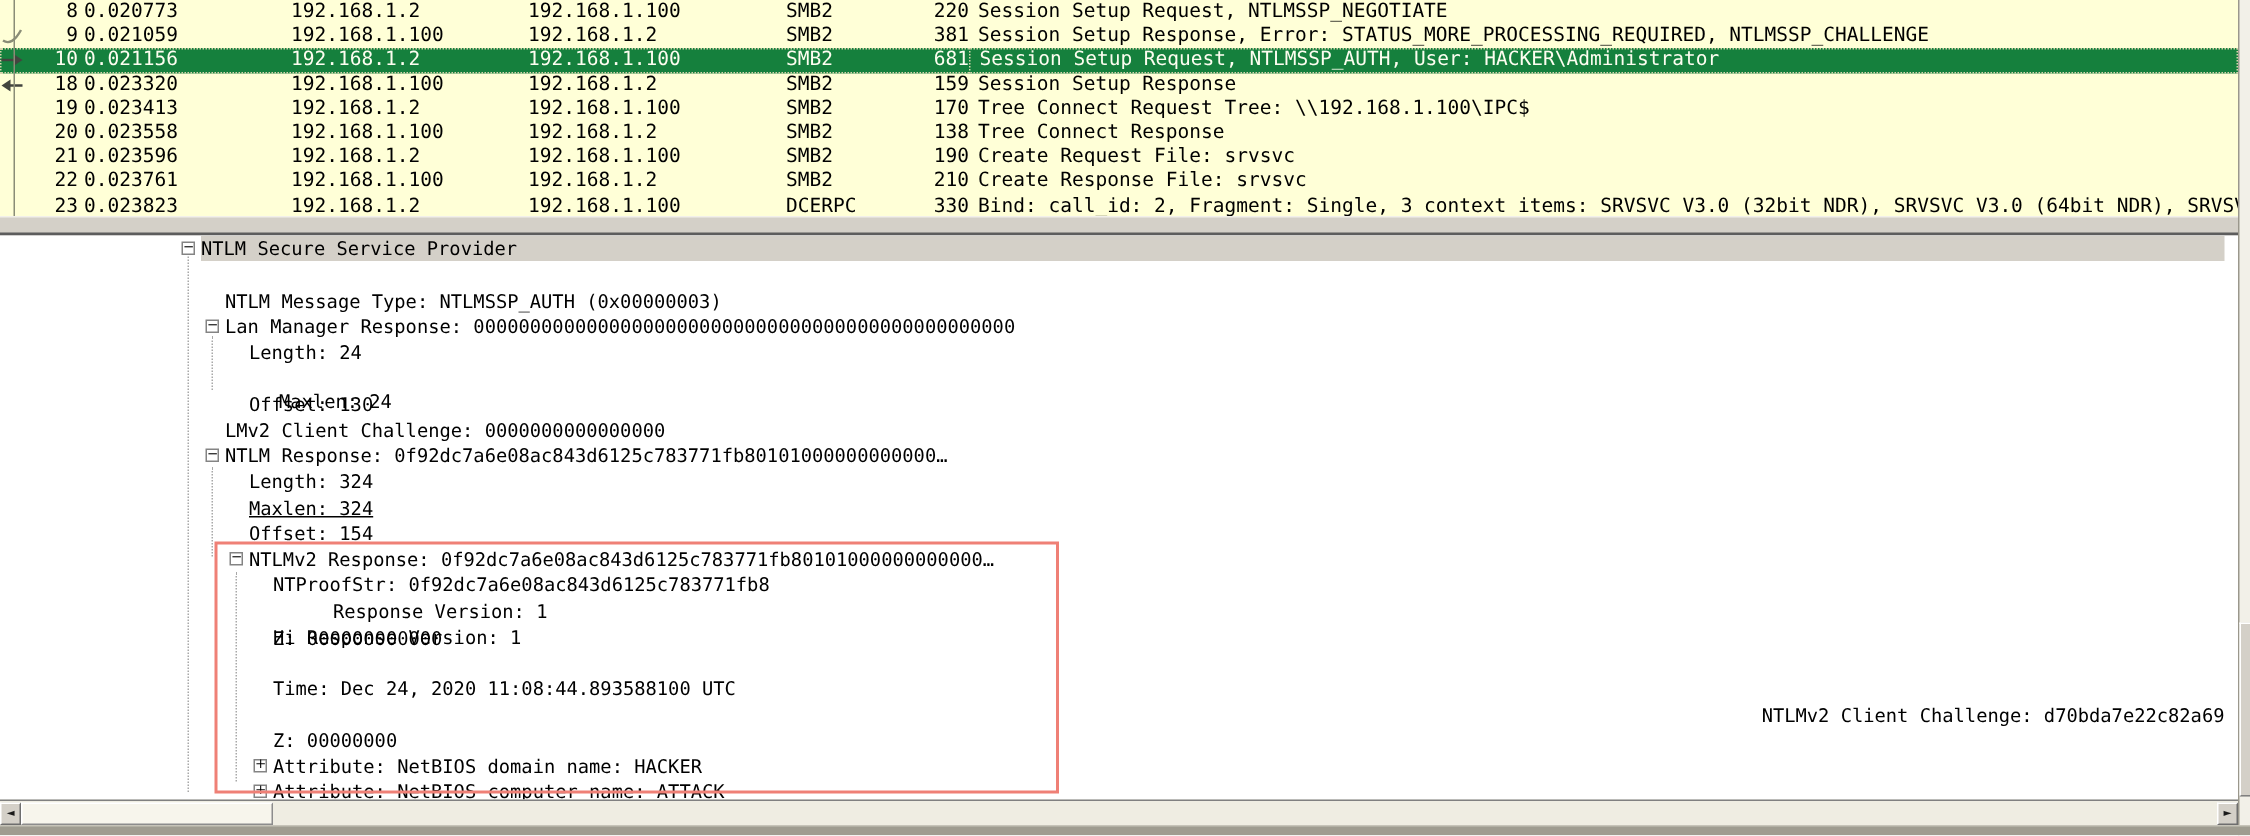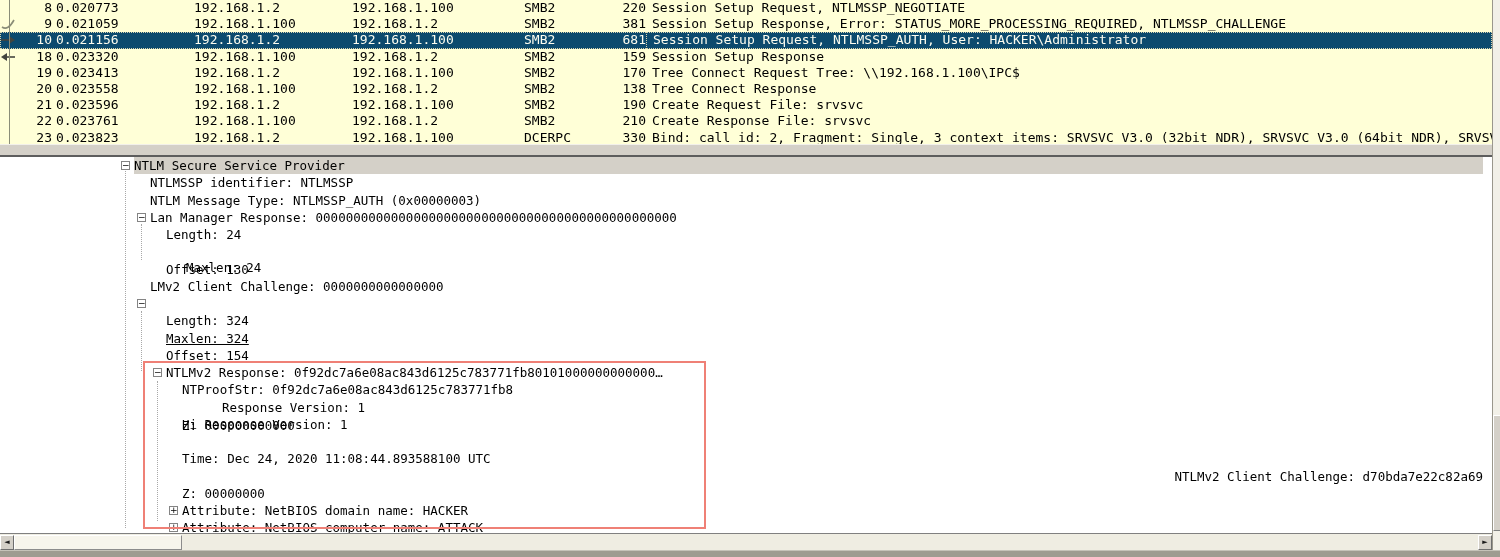--- a/index.html
+++ b/index.html
@@ -4,21 +4,21 @@
 <style>
   html,body{margin:0;padding:0;background:#fff;}
   #screen{position:relative;width:1500px;height:557px;overflow:hidden;
           font-family:"DejaVu Sans Mono","Liberation Mono",monospace;background:#fff;}
 
   
   #packet-list{position:absolute;left:0;top:0;width:1492px;height:144px;overflow:hidden;
                background:#ffffd7;}
   .prow{position:relative;display:flex;align-items:center;height:16.2px;
         font-size:13px;line-height:16.2px;color:#000;white-space:pre;}
-  .prow.sel{background:#0c4a6e;color:#fdfdf0;outline:1px dotted #d8d4ae;outline-offset:-1px;}
+  .prow.sel{background:#15803d;color:#fdfdf0;outline:1px dotted #d8d4ae;outline-offset:-1px;}
   .c-gutter{width:26px;flex:0 0 26px;height:100%;position:relative;}
   .c-no{width:26px;flex:0 0 26px;text-align:right;}
   .c-time{width:138px;flex:0 0 138px;padding-left:4px;}
   .c-src{width:158px;flex:0 0 158px;}
   .c-dst{width:172px;flex:0 0 172px;}
   .c-proto{width:96px;flex:0 0 96px;}
   .c-len{width:26px;flex:0 0 26px;text-align:right;}
   .c-info{flex:1;padding-left:6px;overflow:hidden;}
   .prow.sel .c-info{border-left:1px dotted #d8d4ae;}
   #conv-line{position:absolute;left:9px;top:0;width:0;height:144px;
@@ -93,28 +93,28 @@
     </div>
 
   <div id="splitter"></div>
 
   <div id="detail-pane">
     <div class="guide" style="left:125px;top:14px;height:357px;"></div>
     <div class="guide" style="left:141px;top:67px;height:36px;"></div>
     <div class="guide" style="left:141px;top:154px;height:60px;"></div>
     <div class="guide" style="left:157px;top:224px;height:140px;"></div>
   <div class="trow sel" style="top: 0px;"><span class="t-indent" style="width: 121px;"></span><span class="t-exp"><span class="box">−</span></span><span class="t-label">NTLM Secure Service Provider</span></div>
-      <div class="trow" style="top: 17.25px;"><span class="t-indent" style="width: 150px;"></span><span class="t-label">NTLMSSP identifier: NTLMSSP</span></div>
+      <div class="trow" style="top: 17.25px;"><span class="t-indent" style="width: 150px;"></span></div>
       <div class="trow" style="top: 34.5px;"><span class="t-indent" style="width: 150px;"></span><span class="t-label">NTLM Message Type: NTLMSSP_AUTH (0x00000003)</span></div>
       <div class="trow" style="top: 51.75px;"><span class="t-indent" style="width: 137px;"></span><span class="t-exp"><span class="box">−</span></span><span class="t-label">Lan Manager Response: 000000000000000000000000000000000000000000000000</span></div>
       <div class="trow" style="top: 69px;"><span class="t-indent" style="width: 166px;"></span><span class="t-label">Length: 24</span></div>
       <div class="trow" style="top: 102px; margin-left: 20px;"><span class="t-indent" style="width: 166px;"></span><span class="t-label">Maxlen: 24</span></div>
       <div class="trow" style="top: 103.5px;"><span class="t-indent" style="width: 166px;"></span><span class="t-label">Offset: 130</span></div>
       <div class="trow" style="top: 120.75px;"><span class="t-indent" style="width: 150px;"></span><span class="t-label">LMv2 Client Challenge: 0000000000000000</span></div>
-      <div class="trow" style="top: 138px;"><span class="t-indent" style="width: 137px;"></span><span class="t-exp"><span class="box">−</span></span></div>
+      <div class="trow" style="top: 138px;"><span class="t-indent" style="width: 137px;"></span><span class="t-exp"><span class="box">−</span></span><span class="t-label">NTLM Response: 0f92dc7a6e08ac843d6125c783771fb80101000000000000…</span></div>
       <div class="trow" style="top: 155.25px;"><span class="t-indent" style="width: 166px;"></span><span class="t-label">Length: 324</span></div>
       <div class="trow" style="top: 172.5px; text-decoration: underline;"><span class="t-indent" style="width: 166px;"></span><span class="t-label">Maxlen: 324</span></div>
       <div class="trow" style="top: 189.75px;"><span class="t-indent" style="width: 166px;"></span><span class="t-label">Offset: 154</span></div>
       <div class="trow" style="top: 207px;"><span class="t-indent" style="width: 153px;"></span><span class="t-exp"><span class="box">−</span></span><span class="t-label">NTLMv2 Response: 0f92dc7a6e08ac843d6125c783771fb80101000000000000…</span></div>
       <div class="trow" style="top: 224.25px;"><span class="t-indent" style="width: 182px;"></span><span class="t-label">NTProofStr: 0f92dc7a6e08ac843d6125c783771fb8</span></div>
       <div class="trow" style="top: 241.5px; margin-left: 40px;"><span class="t-indent" style="width: 182px;"></span><span class="t-label">Response Version: 1</span></div>
       <div class="trow" style="top: 258.75px;"><span class="t-indent" style="width: 182px;"></span><span class="t-label">Hi Response Version: 1</span></div>
       <div class="trow" style="top: 260px;"><span class="t-indent" style="width: 182px;"></span><span class="t-label">Z: 000000000000</span></div>
       <div class="trow" style="top: 293.25px;"><span class="t-indent" style="width: 182px;"></span><span class="t-label">Time: Dec 24, 2020 11:08:44.893588100 UTC</span></div>
       <div class="trow" style="top: 310.5px; justify-content: space-between;"><span class="t-indent" style="width: 182px;"></span><span class="t-label">NTLMv2 Client Challenge: d70bda7e22c82a69</span></div>

